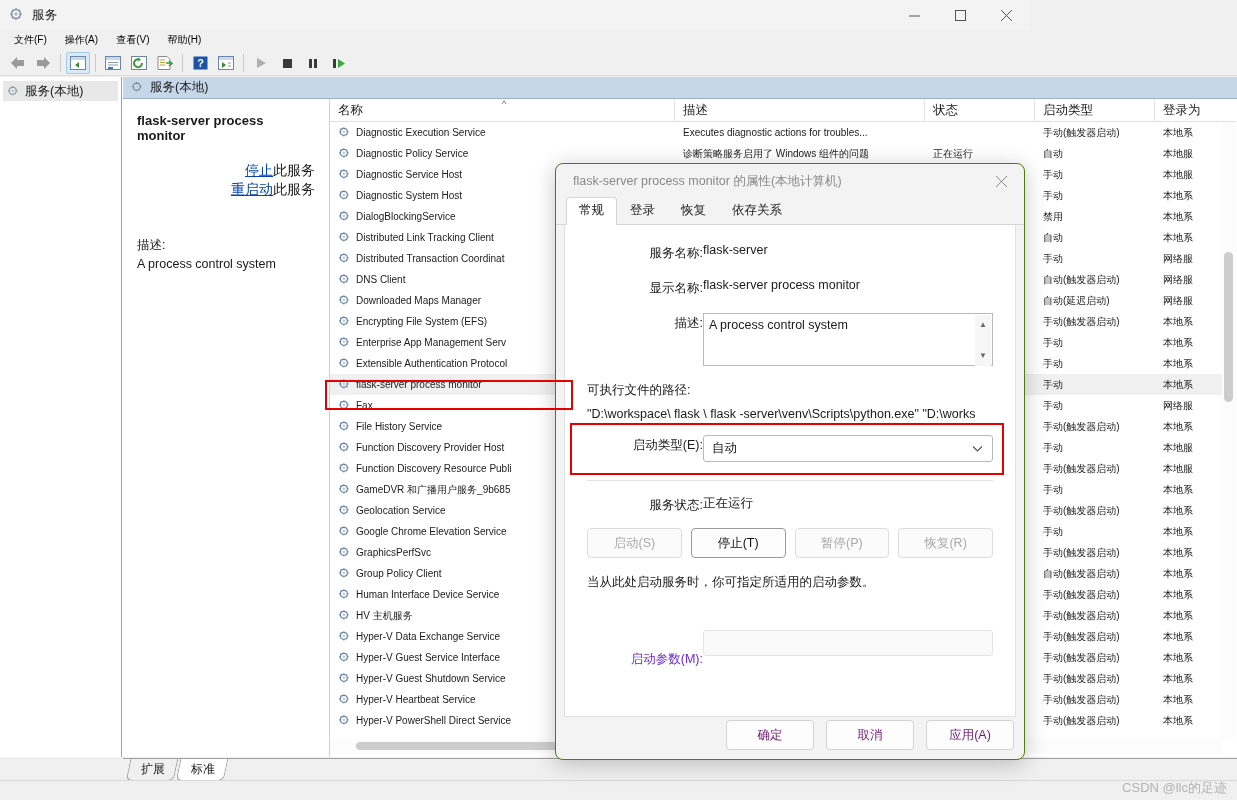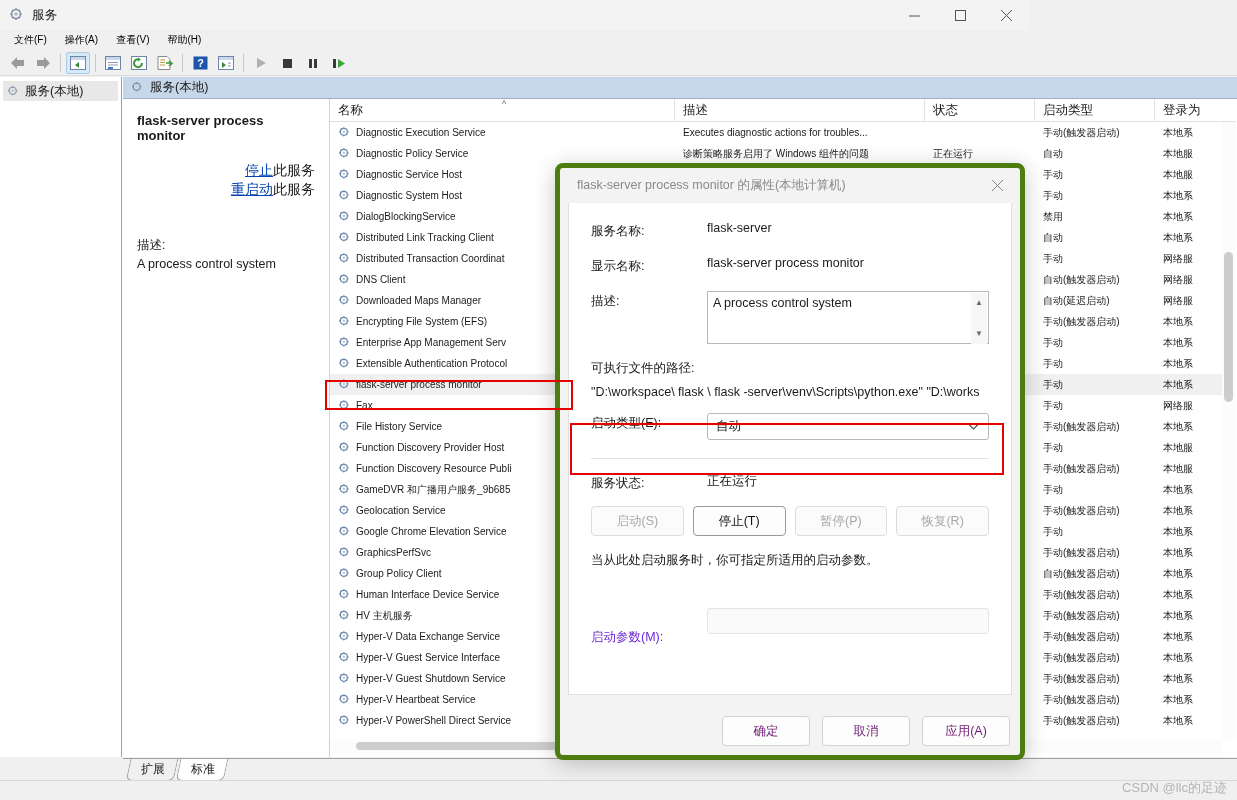--- a/index.html
+++ b/index.html
@@ -245,21 +245,21 @@
   }
   #rb-row   { left: 325px; top: 380px;  width: 248px; height: 30px; }
   #rb-start { left: 570px; top: 423px;  width: 434px; height: 52px; }
 
   
   .dialog {
     position: absolute;
     left: 555px; top: 163px;
     width: 470px; height: 597px;
     background: #f3f3f3;
-    border: 5px solid #4d7c0f;
+    border: 1px solid #4d7c0f;
     border-radius: 8px;
     box-shadow: 0 4px 22px rgba(0,0,0,0.22);
     z-index: 30;
   }
   .dlg-title {
     height: 35px;
     display: flex; align-items: center;
     padding: 0 6px 0 17px;
     font-size: 12.5px; color: #8a8a8a;
   }
@@ -295,21 +295,21 @@
     position: relative;
     margin: 0 8px;
     height: 492px;
     background: #fff;
     border: 1px solid #e0e0e0;
     border-top: none;
     padding: 18px 22px 0 22px;
     font-size: 12.5px;
   }
   .frow { display: flex; margin-bottom: 16px; align-items: flex-start; }
-  .flabel { width: 116px; flex: none; padding-top: 2px; }
+  .flabel { width: 116px; flex: none; padding-top: 2px; text-align: right; }
   .fvalue { flex: 1; }
   .descbox {
     position: relative;
     width: 311px; height: 53px;
     border: 1px solid #b8b8b8;
     background: #fff;
     padding: 3px 20px 3px 5px;
     line-height: 16px;
   }
   .descbox .sb {
@@ -1281,20 +1281,26 @@
     <div class="dlg-title">
       <span class="t">flask-server process monitor 的属性(本地计算机)</span>
       <div class="dlg-close">
         <svg width="11" height="11">
             <line x1="0" y1="0" x2="11" y2="11" stroke="#888" stroke-width="1"></line>
             <line x1="11" y1="0" x2="0" y2="11" stroke="#888" stroke-width="1"></line>
           </svg>
       </div>
     </div>
 
+    <div class="dlg-tabs">
+      <div class="dtab active">常规</div>
+      <div class="dtab">登录</div>
+      <div class="dtab">恢复</div>
+      <div class="dtab">依存关系</div>
+    </div>
 
     <div class="dlg-body">
       <div class="frow">
         <div class="flabel">服务名称:</div>
         <div class="fvalue">flask-server</div>
       </div>
       <div class="frow">
         <div class="flabel">显示名称:</div>
         <div class="fvalue">flask-server process monitor</div>
       </div>

